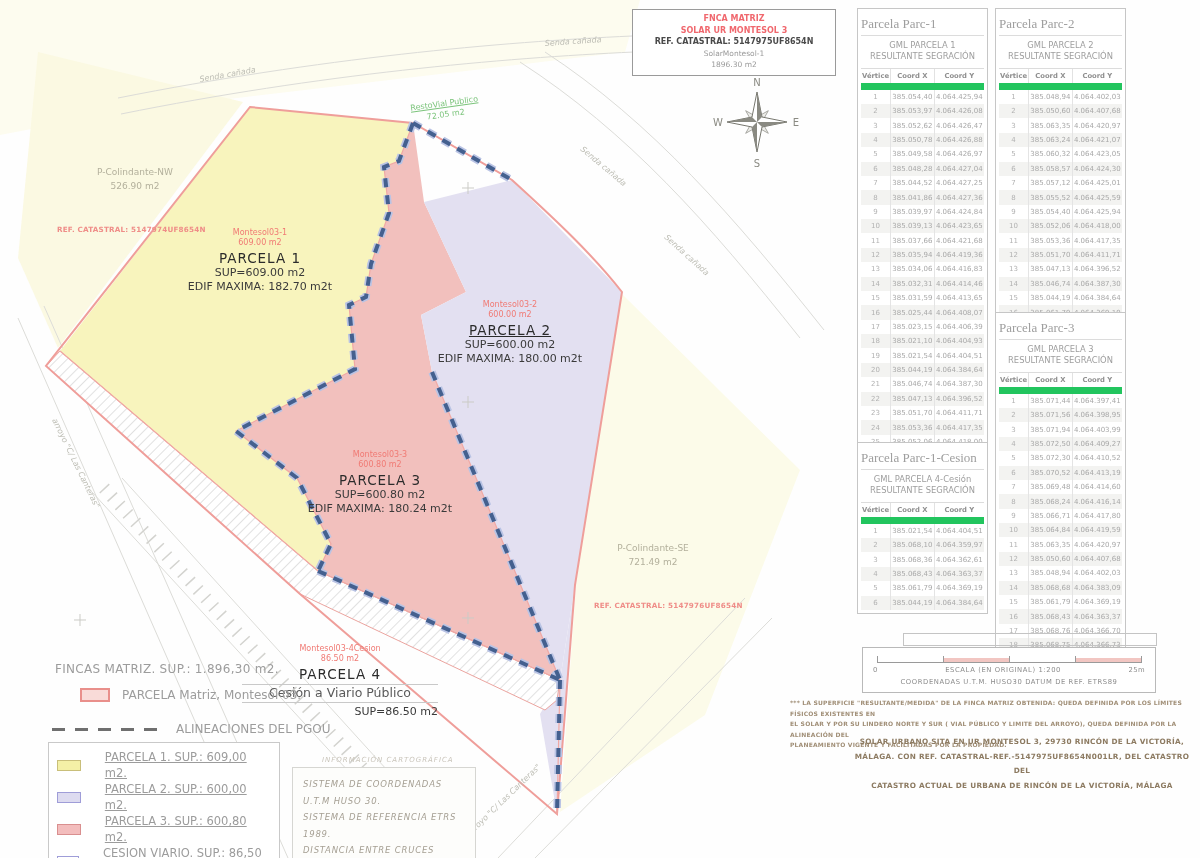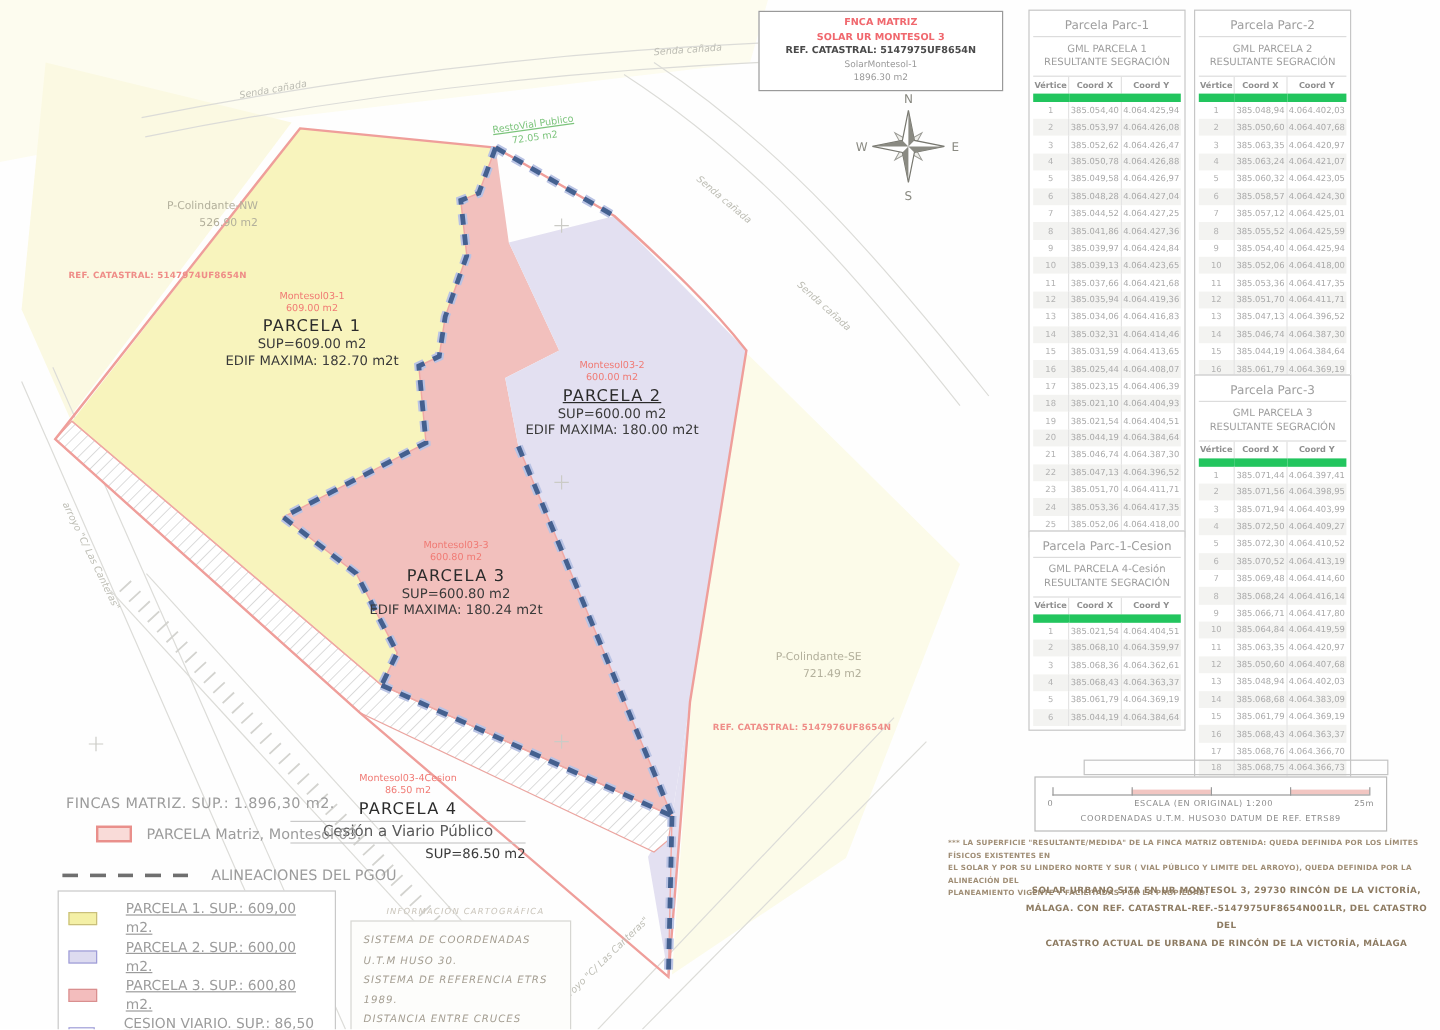--- a/index.html
+++ b/index.html
@@ -18,21 +18,21 @@
   
   .plabel{text-align:center;color:#2e2e2e;}
   .plabel .tag{color:#f07a74;font-size:8px;line-height:1.25;}
   .plabel .pname{font-size:13.5px;letter-spacing:1px;color:#2b2b2b;margin-top:2px;}
   .plabel .pname.u{text-decoration:underline;}
   .plabel .psub{font-size:11px;color:#3a3a3a;line-height:1.25;}
   .p4 .pname{border-bottom:1px solid #c9c9c9;padding-bottom:2px;}
   .p4 .cesion{font-size:12.5px;color:#5a5a5a;border-bottom:1px solid #c9c9c9;padding-bottom:2px;}
   .p4 .psup{font-size:11px;color:#3a3a3a;text-align:right;padding-top:2px;}
 
-  .colind{ text-align:right;color:#b3b09c;font-size:9px;line-height:1.5;}
+  .colind{ text-align:center;color:#b3b09c;font-size:9px;line-height:1.5;}
   .colref{color:#ef8d88;font-weight:bold;font-size:7.2px;letter-spacing:.2px;margin-top:24px;}
   .restovial{color:#7cc47c;font-size:8px;text-align:center;line-height:1.4;
              transform:rotate(-8deg);}
   .restovial .rv1{text-decoration:underline;}
 
   
   .leg-head{color:#9c9c9c;font-size:12px;letter-spacing:.3px;}
   .leg-row{display:flex;align-items:center;gap:12px;color:#9c9c9c;font-size:12px;}
   .swatch{width:30px;height:14px;box-sizing:border-box;}
   .dash-sample{width:112px;height:3px;
@@ -44,22 +44,22 @@
   .res-item .swatch{width:24px;height:11px;}
 
   
   .carto-head{color:#c9c4ba;font-size:7px;font-style:italic;letter-spacing:1px;}
   .cartobox{border:1px solid #d6d6d2;background:#fdfdfb;padding:8px 10px;
             color:#a59f93;font-size:8.5px;font-style:italic;letter-spacing:.8px;line-height:1.95;}
 
   
   .ctable{position:absolute;width:131px;border:1px solid #c6c6c6;background:#fff;
           padding:3px;box-sizing:border-box;}
-  .ct-title{font-size:10px;color:#9e9e9e;text-align:center;padding:4px 0 3px;
-            border-bottom:1px solid #dcdcdc;}
+  .ct-title{font-size:13px;color:#9e9e9e;text-align:left;padding:4px 0 3px;
+            border-bottom:1px solid #dcdcdc;font-family:Liberation Serif, serif;}
   .ct-sub{font-size:8.4px;color:#9e9e9e;text-align:center;padding:4px 0 5px;
           border-bottom:1px solid #dcdcdc;line-height:1.35;}
   .ctable table{width:100%;border-collapse:collapse;}
   .ctable th{font-size:6.8px;color:#8f8f8f;font-weight:bold;padding:3px 1px;
              border-bottom:7px solid #22c55e;border-left:1px solid #e2e2e2;}
   .ctable th:first-child{border-left:none;}
   .ctable td{font-size:7px;color:#a8a8a8;text-align:center;padding:3.2px 1px;
              border-left:1px solid #e4e4e4;}
   .ctable td:first-child{border-left:none;color:#b2b2b2;}
   .ctable td:first-child{width:22%;}
@@ -191,21 +191,21 @@
     <div>P-Colindante-SE</div>
     <div>721.49 m2</div>
   </div>
   <div class="abs colref" style="left:594px;top:577px;">REF. CATASTRAL: 5147976UF8654N</div>
 
   <div class="abs restovial" style="left:390px;top:98px;width:110px;">
     <div class="rv1">RestoVial Publico</div>
     <div>72.05 m2</div>
   </div>
 
-  <div class="abs plabel" style="left:168px;top:242px;width:184px;">
+  <div class="abs plabel" style="left:168px;top:228px;width:184px;">
     <div class="tag">Montesol03-1</div>
     <div class="tag">609.00 m2</div>
     <div class="pname">PARCELA 1</div>
     <div class="psub">SUP=609.00 m2</div>
     <div class="psub">EDIF MAXIMA: 182.70 m2t</div>
   </div>
 
   <div class="abs plabel" style="left:410px;top:300px;width:200px;">
     <div class="tag">Montesol03-2</div>
     <div class="tag">600.00 m2</div>

